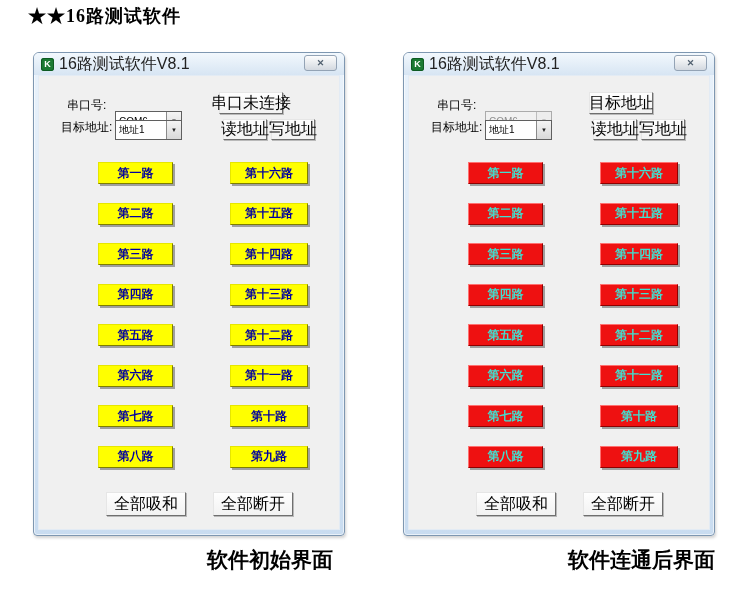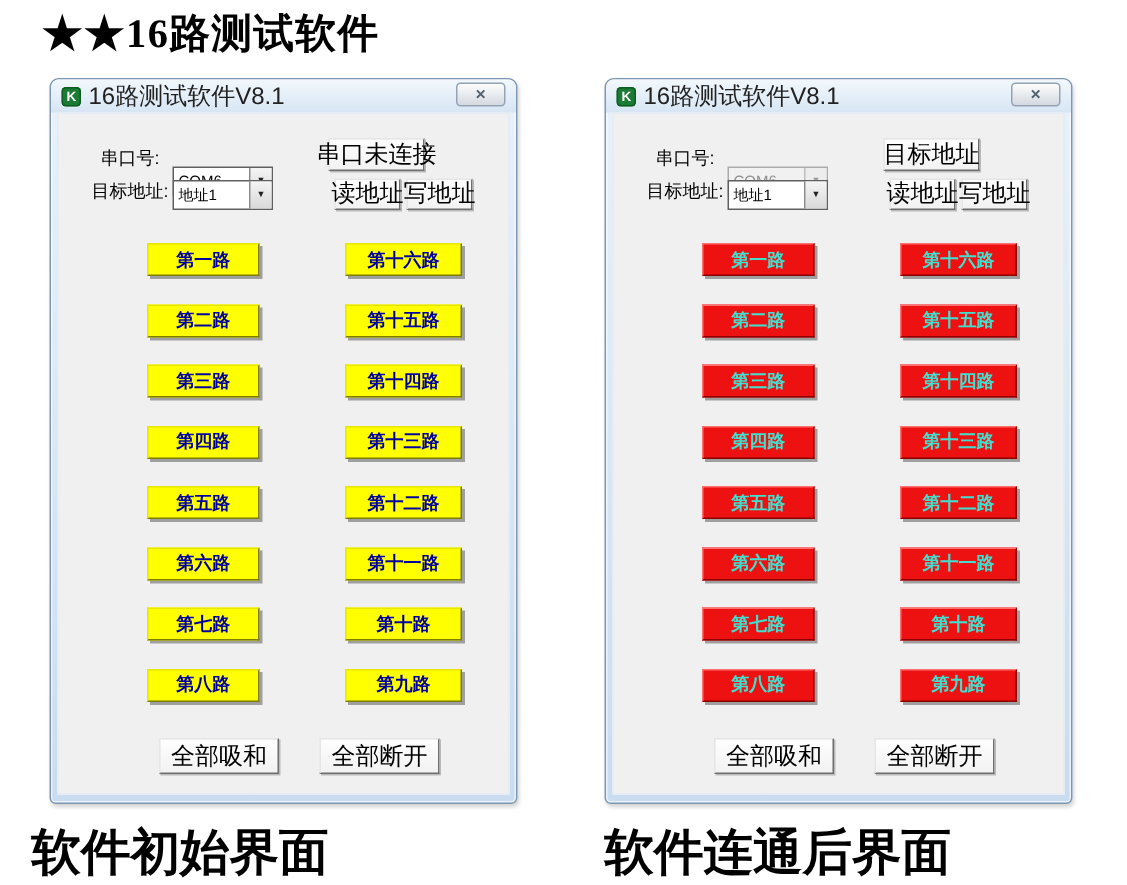--- a/index.html
+++ b/index.html
@@ -1,19 +1,19 @@
 <!DOCTYPE html>
 <html style="--yellow-btn-bg: #ffff00; --yellow-btn-text: #0000a0; --red-btn-bg: #ee1111; --red-btn-text: #40e0d0; --app-icon-green: #1b7a33;"><head>
 <meta charset="utf-8">
 <style>
   * { margin:0; padding:0; box-sizing:border-box; }
   html,body { width:751px; height:590px; background:#ffffff; overflow:hidden;
     font-family:"Liberation Sans","DejaVu Sans",sans-serif; }
 
-  .page-heading { position:absolute; left:28px; top:4px; font-size:27px; font-weight:bold;
+  .page-heading { position:absolute; left:28px; top:4px; font-size:18px; font-weight:bold;
     color:#000; font-family:"Liberation Serif","DejaVu Serif",serif; letter-spacing:1px; }
 
   
   .window { position:absolute; top:52px; width:312px; height:484px;
     background:linear-gradient(#e9f2fb,#c9dcf0);
     border:1px solid #7e97b1; border-radius:6px 6px 4px 4px;
     box-shadow:0 0 0 1px rgba(255,255,255,.6) inset, 1px 2px 3px rgba(0,0,0,.18); }
   .window.w-left  { left:33px; }
   .window.w-right { left:403px; }
 
@@ -67,22 +67,22 @@
   .chcol-left  { left:59px;  width:75px; }
   .chcol-right { left:191px; width:78px; }
   .ch { height:22px; width:100%; font-size:12px; font-weight:bold; cursor:pointer;
     font-family:inherit; border:1px solid; box-shadow:2px 2px 0 #9f9f9f;
     display:flex; align-items:center; justify-content:center; padding:0; }
   .ch.yellow { background:var(--yellow-btn-bg,#ffff00); color:var(--yellow-btn-text,#0000a0);
     border-color:#e6e600 #7d7d00 #7d7d00 #e6e600; }
   .ch.red { background:var(--red-btn-bg,#ee1111); color:var(--red-btn-text,#40e0d0);
     border-color:#ff7070 #8e0000 #8e0000 #ff7070; }
 
-  .caption { position:absolute; top:546px; width:312px; text-align:left;
-    font-size:33px; font-weight:bold; color:#000;
+  .caption { position:absolute; top:546px; width:312px; text-align:right;
+    font-size:21px; font-weight:bold; color:#000;
     font-family:"Liberation Serif","DejaVu Serif",serif; }
   .caption.c-left  { left:21px; }
   .caption.c-right { left:403px; }
 </style>
 </head>
 <body>
 
 <div class="page-heading">★★16路测试软件</div>
 
 <div class="window w-left">

